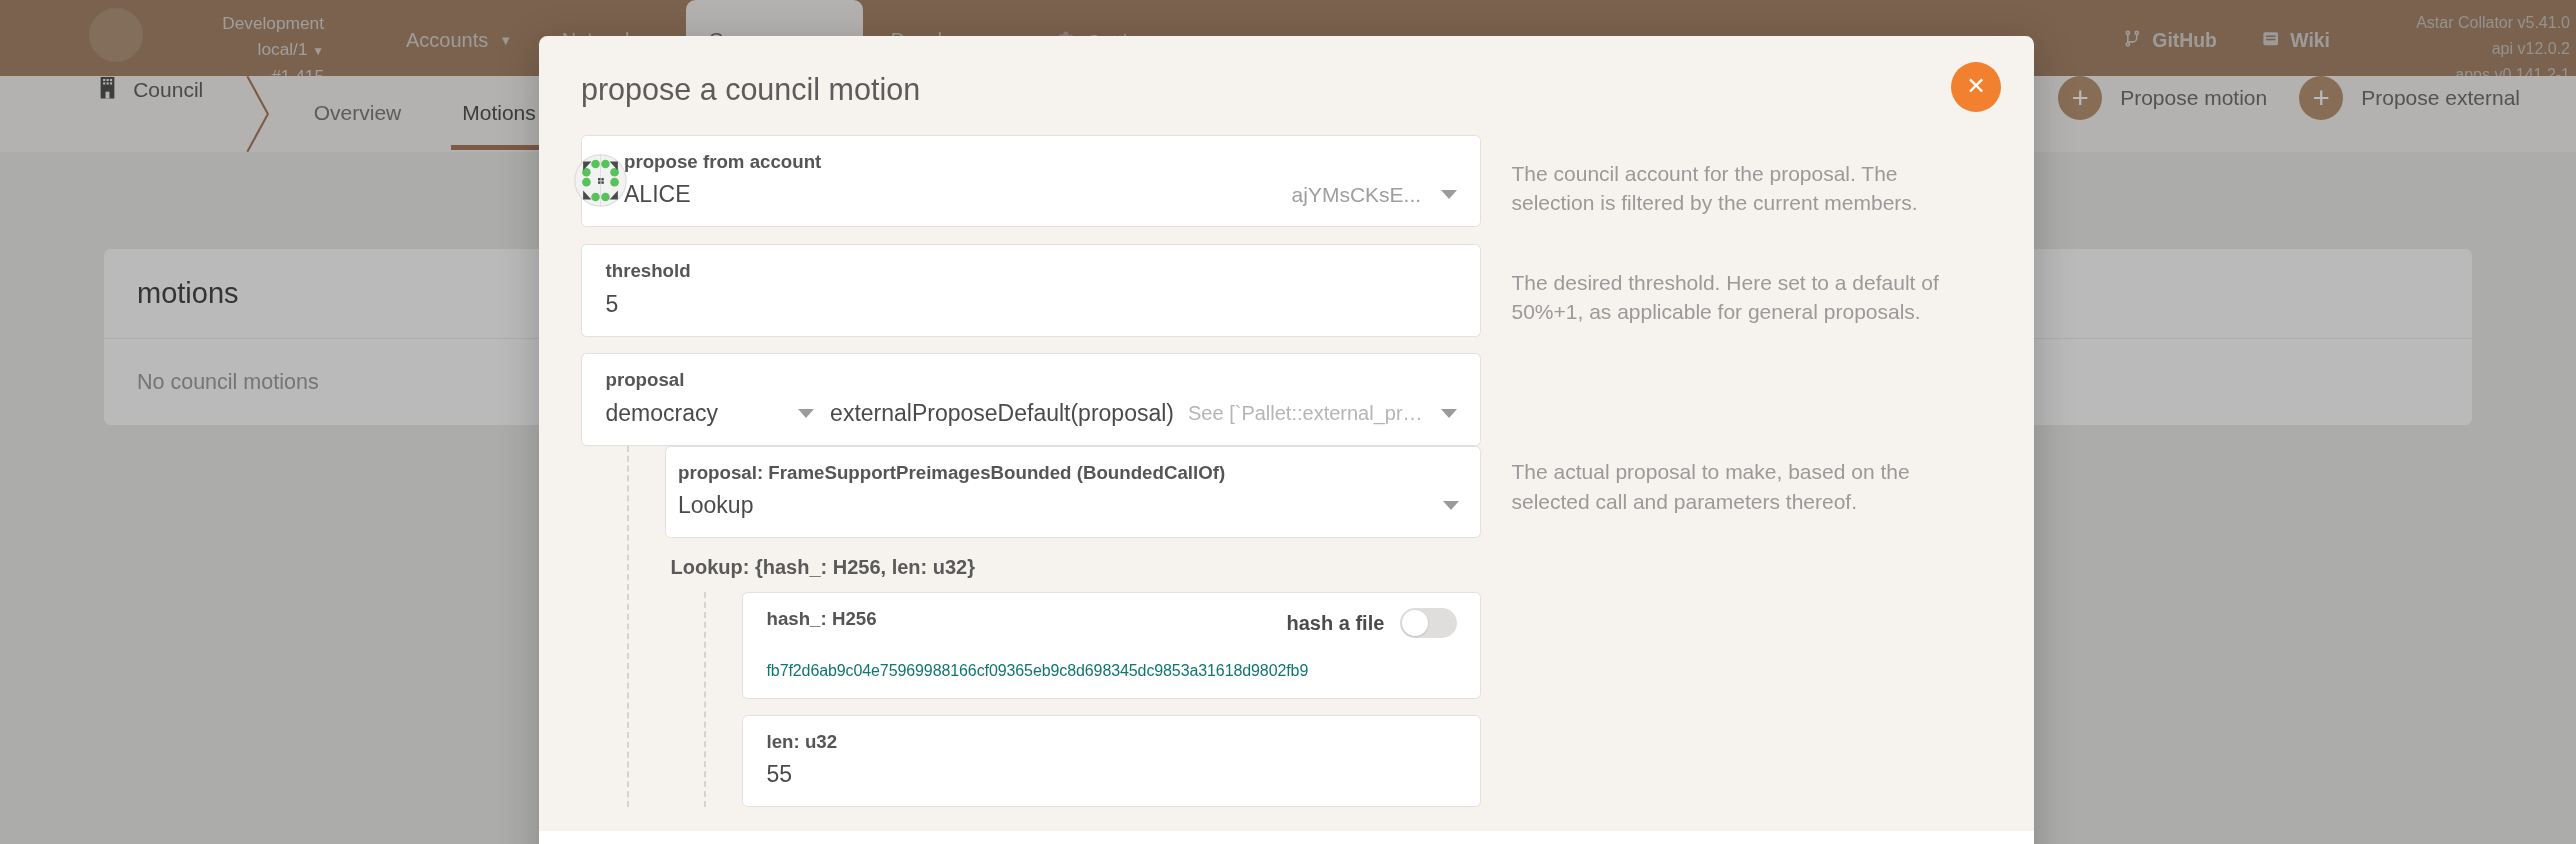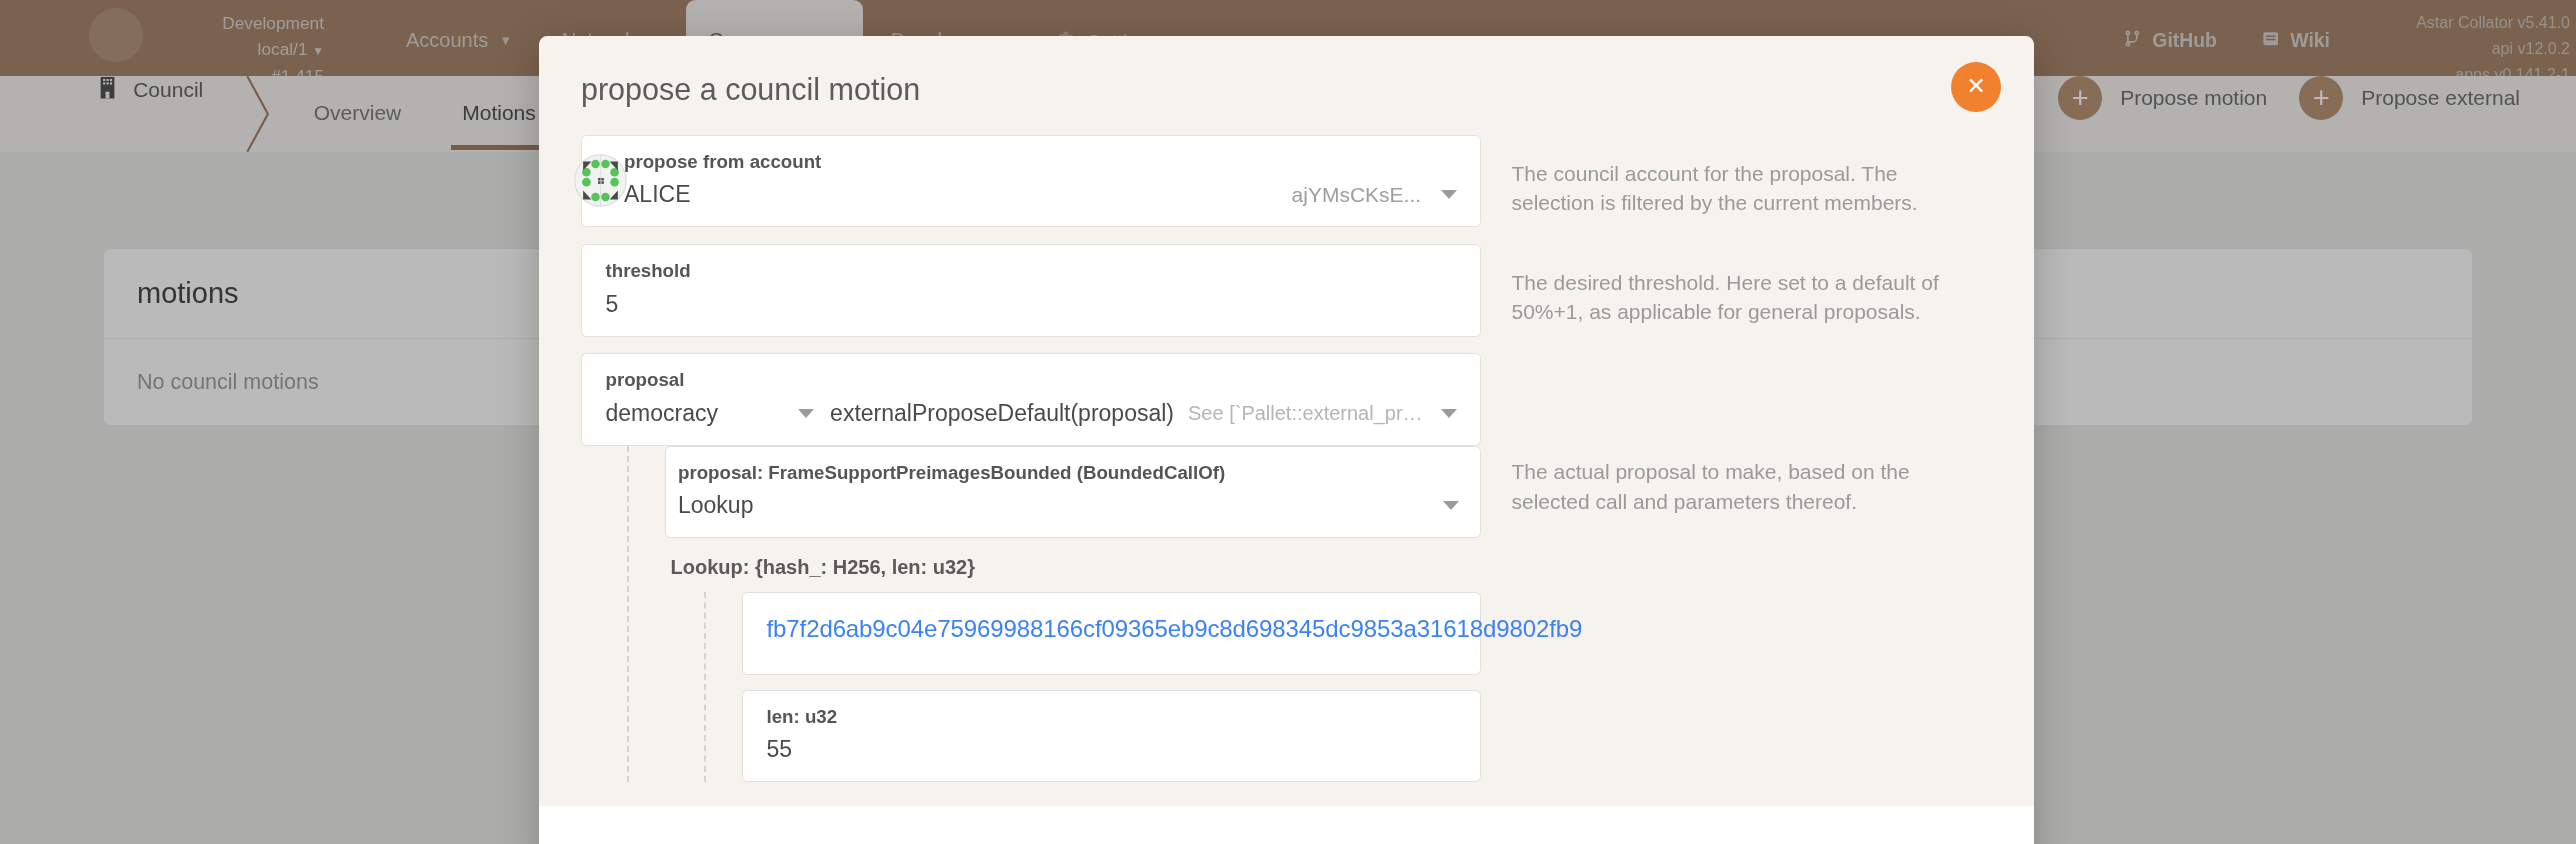--- a/index.html
+++ b/index.html
@@ -391,23 +391,23 @@
   .toggle::after {
     content: "";
     position: absolute;
     top: 2.1px; left: 2.1px;
     width: 26px; height: 26px;
     border-radius: 50%;
     background: #fff;
     box-shadow: 0 0.7px 2.1px rgba(0,0,0,0.18);
   }
   .hash-value {
-    font-size: 24px;
-    color: #3b82f6;
-    margin-top: 7px;
+    font-size: 16px;
+    color: #0f766e;
+    margin-top: 24px;
     letter-spacing: -0.1px;
   }
 
   .modal-foot {
     background: #fff;
     padding: 29px 42px;
     display: flex;
     justify-content: flex-end;
     align-items: center;
   }
@@ -611,20 +611,27 @@
             <div class="sel-line">
               <span>Lookup</span>
               <span class="caret-dn"></span>
             </div>
           </div>
 
           <div class="nested-title">Lookup: {hash_: H256, len: u32}</div>
 
           <div class="nested-inner">
             <div class="field" style="margin-bottom:15.2px;">
+              <div class="hash-head">
+                <span class="field-label">hash_: H256</span>
+                <span class="toggle-wrap">
+                  <span class="toggle-label">hash a file</span>
+                  <span class="toggle"></span>
+                </span>
+              </div>
               <div class="hash-value">fb7f2d6ab9c04e75969988166cf09365eb9c8d698345dc9853a31618d9802fb9</div>
             </div>
 
             <div class="field">
               <span class="field-label">len: u32</span>
               <div class="field-value">55</div>
             </div>
           </div>
         </div>
 

